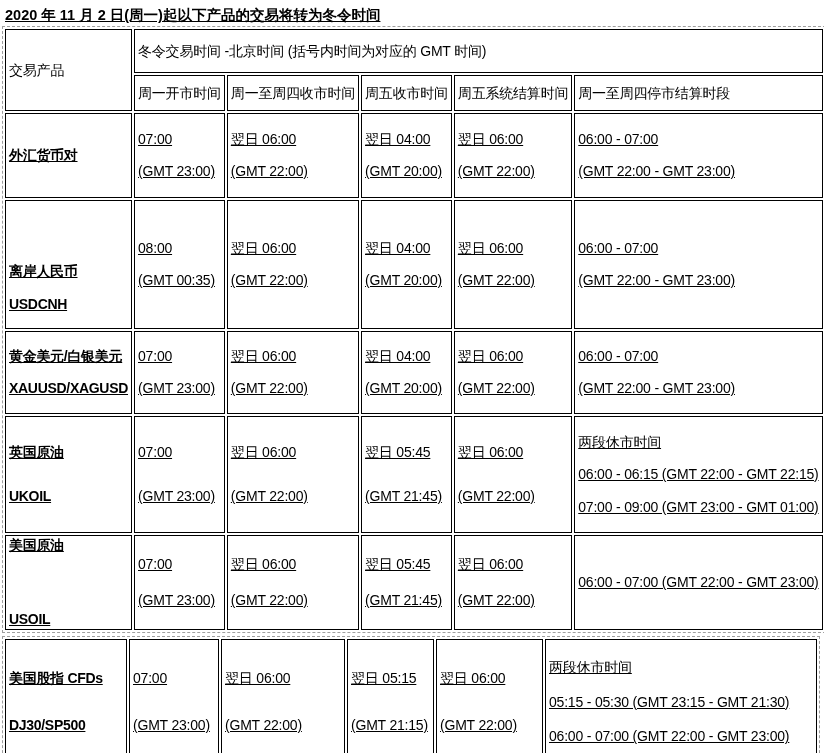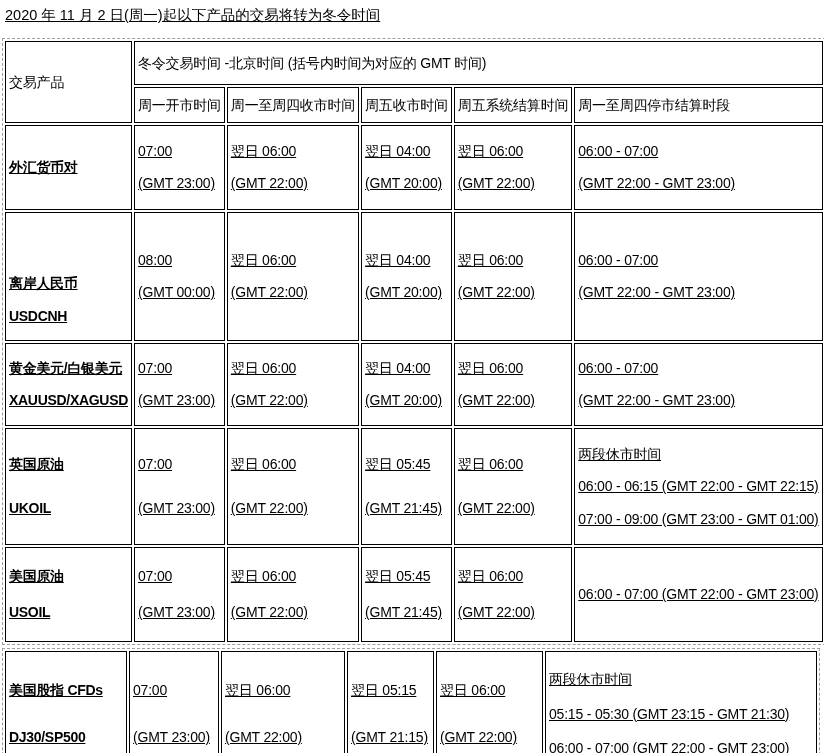--- a/index.html
+++ b/index.html
@@ -16,22 +16,22 @@
     width: 824px;
     height: 753px;
     box-sizing: border-box;
     padding: 6px 2px 0 2px;
   }
   .title {
     font-size: 14.5px;
     line-height: 18px;
     text-decoration: underline;
     white-space: nowrap;
-    margin: 0 0 14px 3px;
-    font-weight: normal;
+    margin: 0 0 2px 3px;
+    font-weight: bold;
   }
   table.sched {
     border-collapse: separate;
     border-spacing: 2px;
     border: 1px dashed #9f9f9f;
     table-layout: fixed;
   }
   table.sched td {
     border: 1px solid #000000;
     vertical-align: middle;
@@ -149,21 +149,21 @@
         <tr style="height: 84px;">
           <td>
             <div class="cell product" style="height: 80px; margin-top: 47px;">
               <div class="line">离岸人民币</div>
               <div class="line">USDCNH</div>
             </div>
           </td>
           <td>
             <div class="cell" style="height: 80px;">
               <div class="line">08:00</div>
-              <div class="line">(GMT 00:00)</div>
+              <div class="line">(GMT 00:35)</div>
             </div>
           </td>
           <td>
             <div class="cell" style="height: 80px;">
               <div class="line">翌日 06:00</div>
               <div class="line">(GMT 22:00)</div>
             </div>
           </td>
           <td>
             <div class="cell" style="height: 80px;">
@@ -256,21 +256,21 @@
           <td>
             <div class="cell" style="height: 113px;">
               <div class="line">两段休市时间</div>
               <div class="line">06:00 - 06:15 (GMT 22:00 - GMT 22:15)</div>
               <div class="line">07:00 - 09:00 (GMT 23:00 - GMT 01:00)</div>
             </div>
           </td>
         </tr>
         <tr style="height: 95px;">
           <td>
-            <div class="cell product" style="height: 91px;">
+            <div class="cell product" style="height: 91px; justify-content: space-between;">
               <div class="line">美国原油</div>
               <div class="line">USOIL</div>
             </div>
           </td>
           <td>
             <div class="cell" style="height: 91px;">
               <div class="line">07:00</div>
               <div class="line">(GMT 23:00)</div>
             </div>
           </td>

